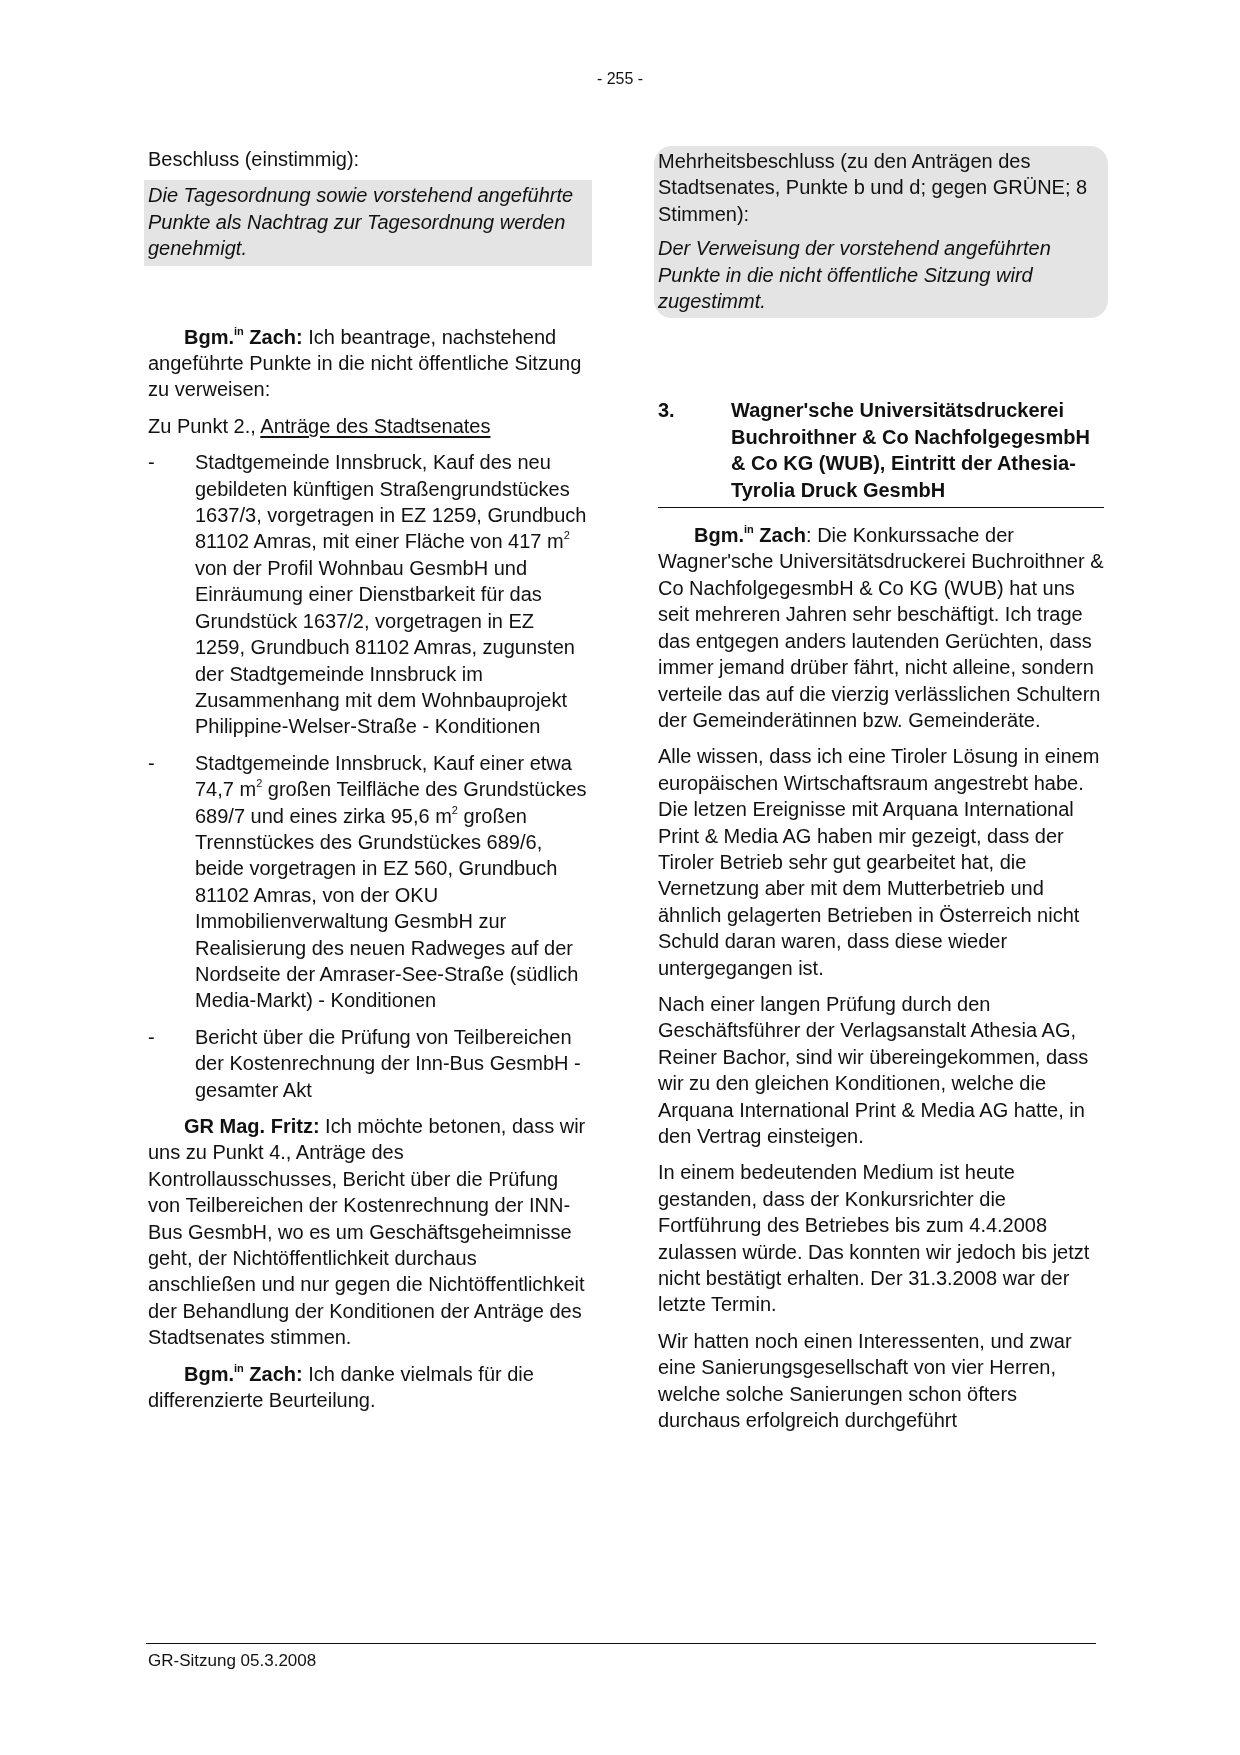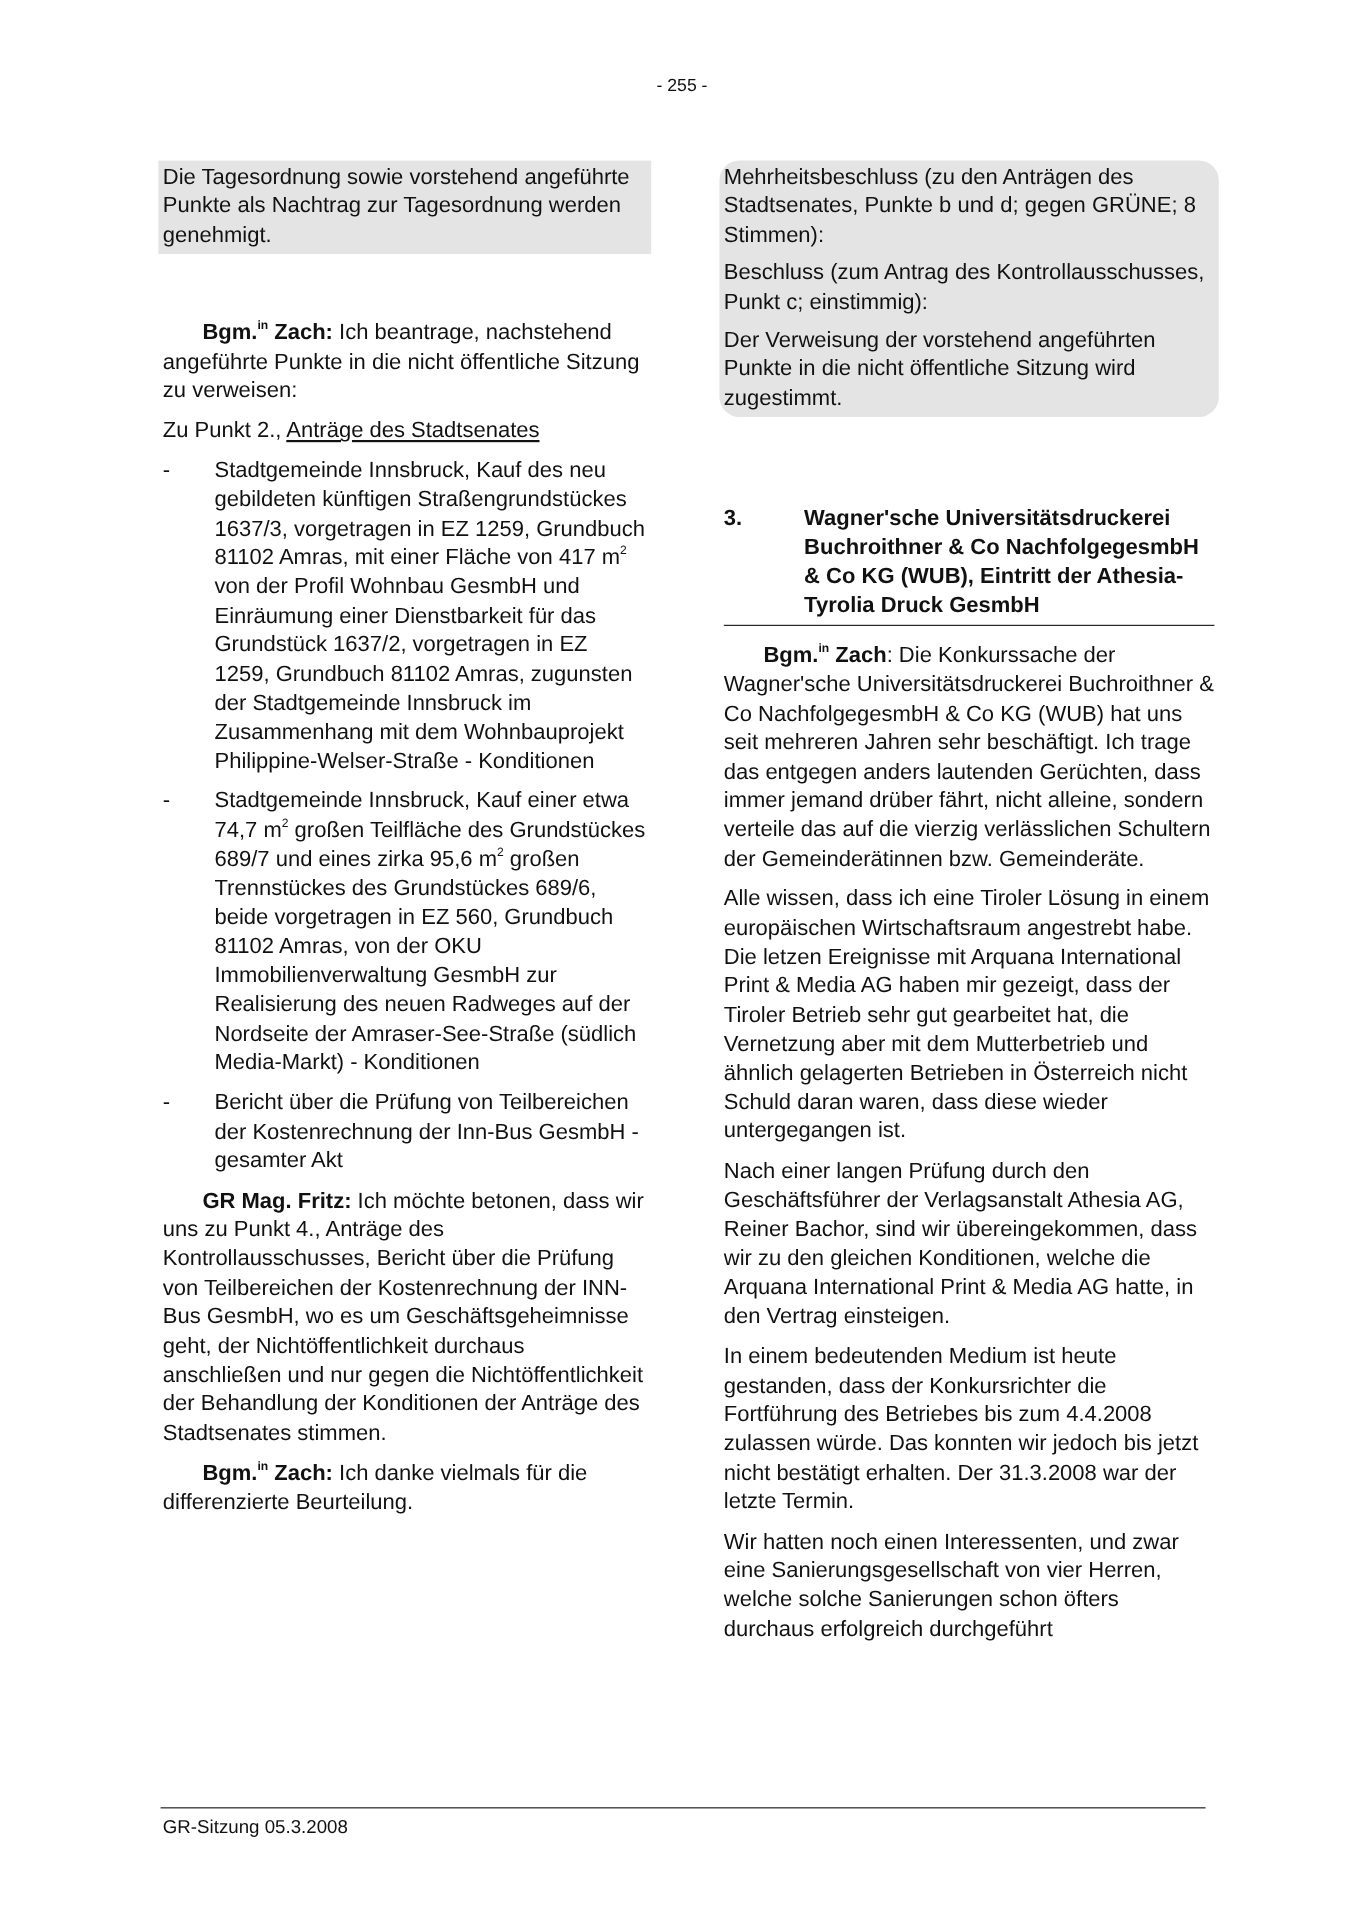--- a/index.html
+++ b/index.html
@@ -34,21 +34,21 @@
 
     p { margin: 0 0 10px 0; }
 
     .shaded {
       background: #e4e4e4;
       padding: 2px 4px 4px 4px;
       margin-left: -4px;
       margin-right: -4px;
     }
     .shaded p { margin: 0 0 8px 0; }
-    .shaded p:last-child { margin-bottom: 0; }
+    .shaded p:last-child { margin-bottom: 0; font-style: italic; }
 
     .speaker { font-weight: bold; margin-left: 36px; }
     sup { font-size: 11px; line-height: 0; vertical-align: 9px; }
     .u { text-decoration: underline; text-underline-offset: 3px; }
 
     .bullet {
       display: flex;
       margin: 0 0 10px 0;
     }
     .bullet .dash { width: 47px; flex: none; }
@@ -79,20 +79,21 @@
       font-size: 17px;
     }
   </style>
 </head>
 <body>
 
 <div class="page-number">- 255 -</div>
 
 <div class="col col-left">
 
+  <p style="margin-bottom:8px;">Beschluss (einstimmig):</p>
 
   <div class="shaded" style="margin-bottom:58px;">
     <p>Die Tagesordnung sowie vorstehend angeführte Punkte als Nachtrag zur Tagesordnung werden genehmigt.</p>
   </div>
 
   <p>
     <span class="speaker"><span>Bgm.</span><sup>in</sup><span> Zach:</span></span><span> Ich beantrage, nachstehend angeführte Punkte in die nicht öffentliche Sitzung zu verweisen:</span>
   </p>
 
   <p>
@@ -121,21 +122,20 @@
 
   <p>
     <span class="speaker"><span>Bgm.</span><sup>in</sup><span> Zach:</span></span><span> Ich danke vielmals für die differenzierte Beurteilung.</span>
   </p>
 </div>
 
 <div class="col col-right">
 
   <div class="shaded" style="margin-bottom:79px;border-radius:18px;">
     <p>Mehrheitsbeschluss (zu den Anträgen des Stadtsenates, Punkte b und d; gegen GRÜNE; 8 Stimmen):</p>
-    <p>Beschluss (zum Antrag des Kontrollausschusses, Punkt c; einstimmig):</p>
     <p>Der Verweisung der vorstehend angeführten Punkte in die nicht öffentliche Sitzung wird zugestimmt.</p>
   </div>
 
   <div class="heading">
     <span class="num">3.</span>
     <span class="htext">Wagner'sche Universitätsdruckerei Buchroithner &amp; Co NachfolgegesmbH &amp; Co KG (WUB), Eintritt der Athesia-Tyrolia Druck GesmbH</span>
   </div>
 
   <p>
     <span class="speaker"><span>Bgm.</span><sup>in</sup><span> Zach</span></span><span>: Die Konkurssache der Wagner'sche Universitätsdruckerei Buchroithner &amp; Co NachfolgegesmbH &amp; Co KG (WUB) hat uns seit mehreren Jahren sehr beschäftigt. Ich trage das entgegen anders lautenden Gerüchten, dass immer jemand drüber fährt, nicht alleine, sondern verteile das auf die vierzig verlässlichen Schultern der Gemeinderätinnen bzw. Gemeinderäte.</span>

